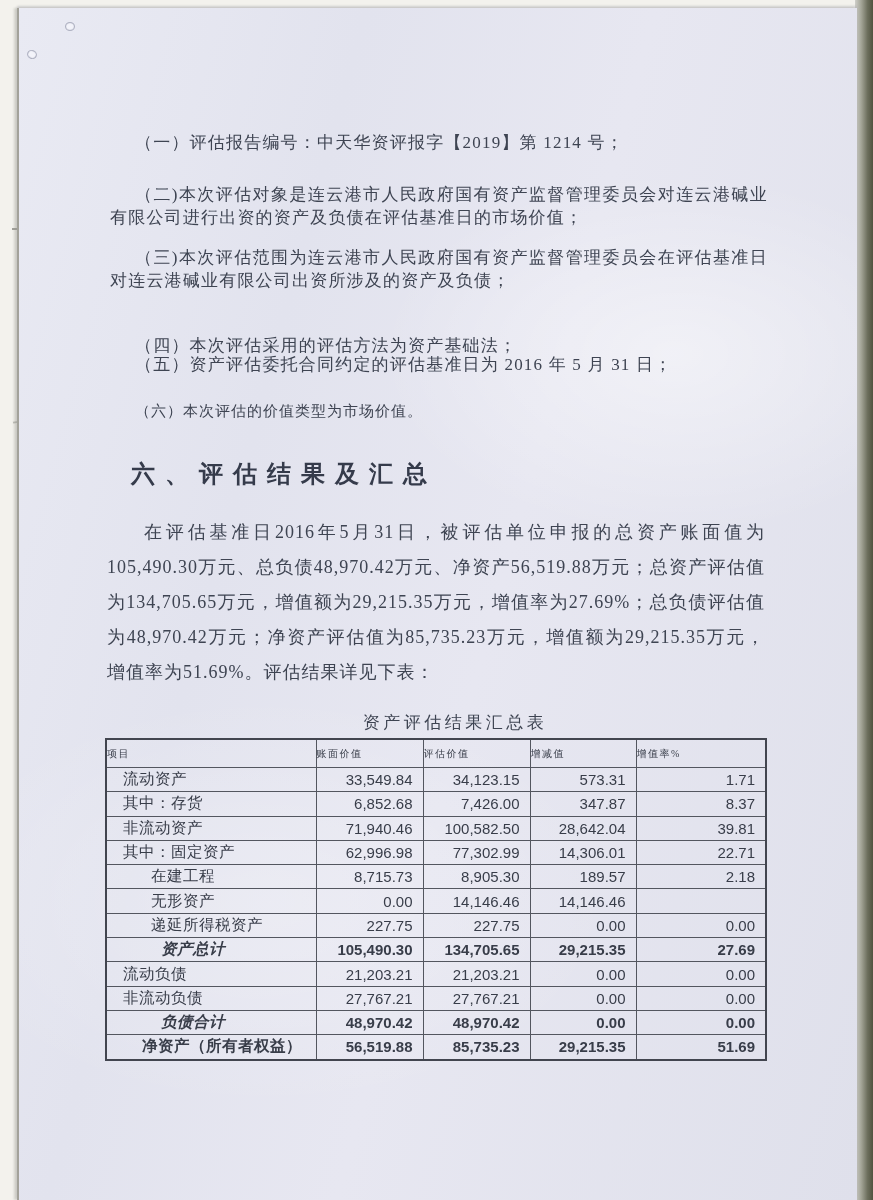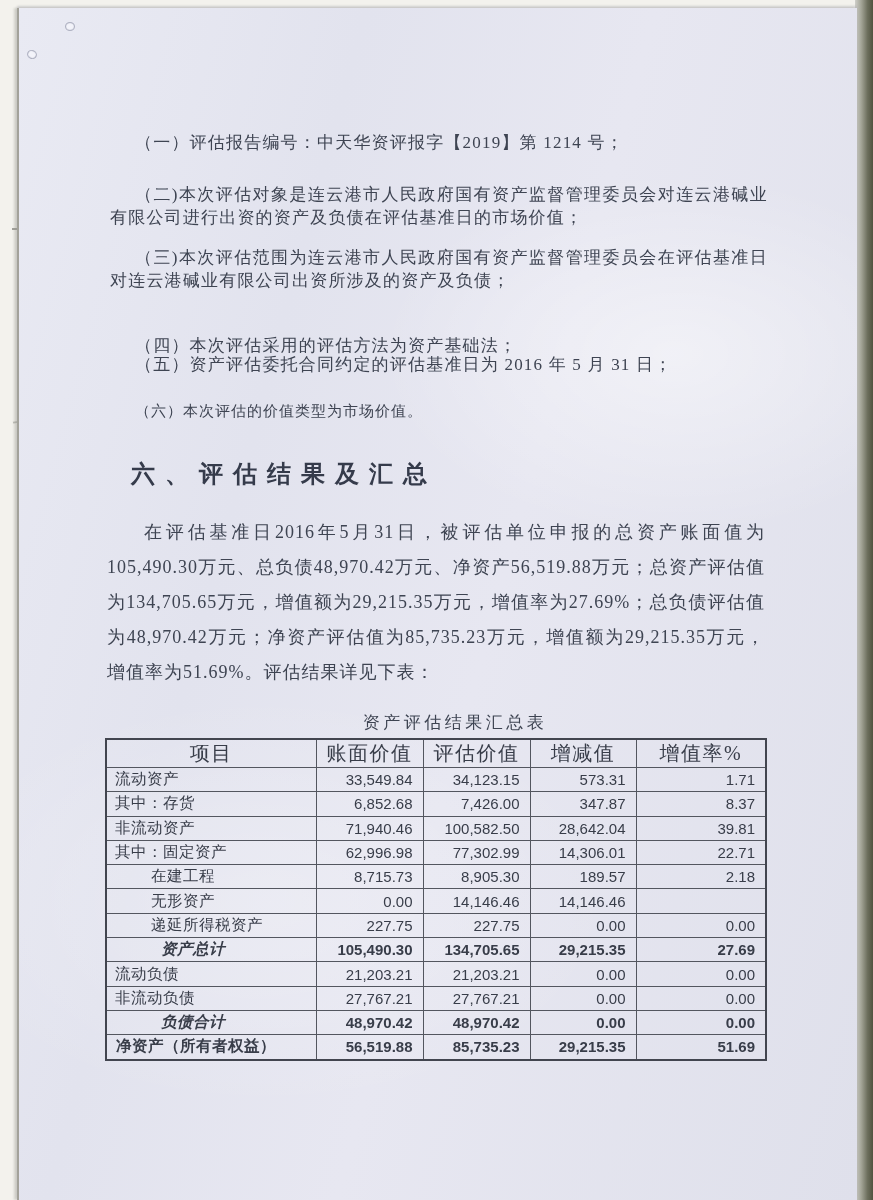--- a/index.html
+++ b/index.html
@@ -77,29 +77,29 @@
     position:absolute;left:86px;top:730px;width:660px;
     border-collapse:collapse;table-layout:fixed;
     color:#383d49;
   }
   table.summary{border:2px solid #42454f;}
   .summary th,.summary td{
     border:1px solid #53565f;overflow:hidden;white-space:nowrap;
     padding:0;
   }
   .summary th{
-    height:27px;font-weight:normal;font-size:20px;text-align:center;
+    height:27px;font-weight:normal;font-size:10px;text-align:left;
     letter-spacing:1.5px;
     margin-left:32px;
   }
   .summary td{height:23.3px;}
-  .summary td.label{font-size:15.5px;text-align:left;padding-left:8px;letter-spacing:.5px;}
+  .summary td.label{font-size:15.5px;text-align:left;padding-left:16px;letter-spacing:.5px;}
   .summary td.label.sub{padding-left:44px;}
   .summary td.label.total{padding-left:54px;font-style:italic;}
-  .summary td.label.net{padding-left:9px;}
+  .summary td.label.net{padding-left:35px;}
   .summary td.num{
     font-family:"Liberation Sans","DejaVu Sans",sans-serif;
     font-size:15px;text-align:right;padding-right:10px;
   }
   .summary tr.bold td{font-weight:bold;}
   .col-item{width:210px;}
   .col-book{width:107px;}
   .col-appr{width:107px;}
   .col-chg{width:106px;}
   .col-rate{width:130px;}

